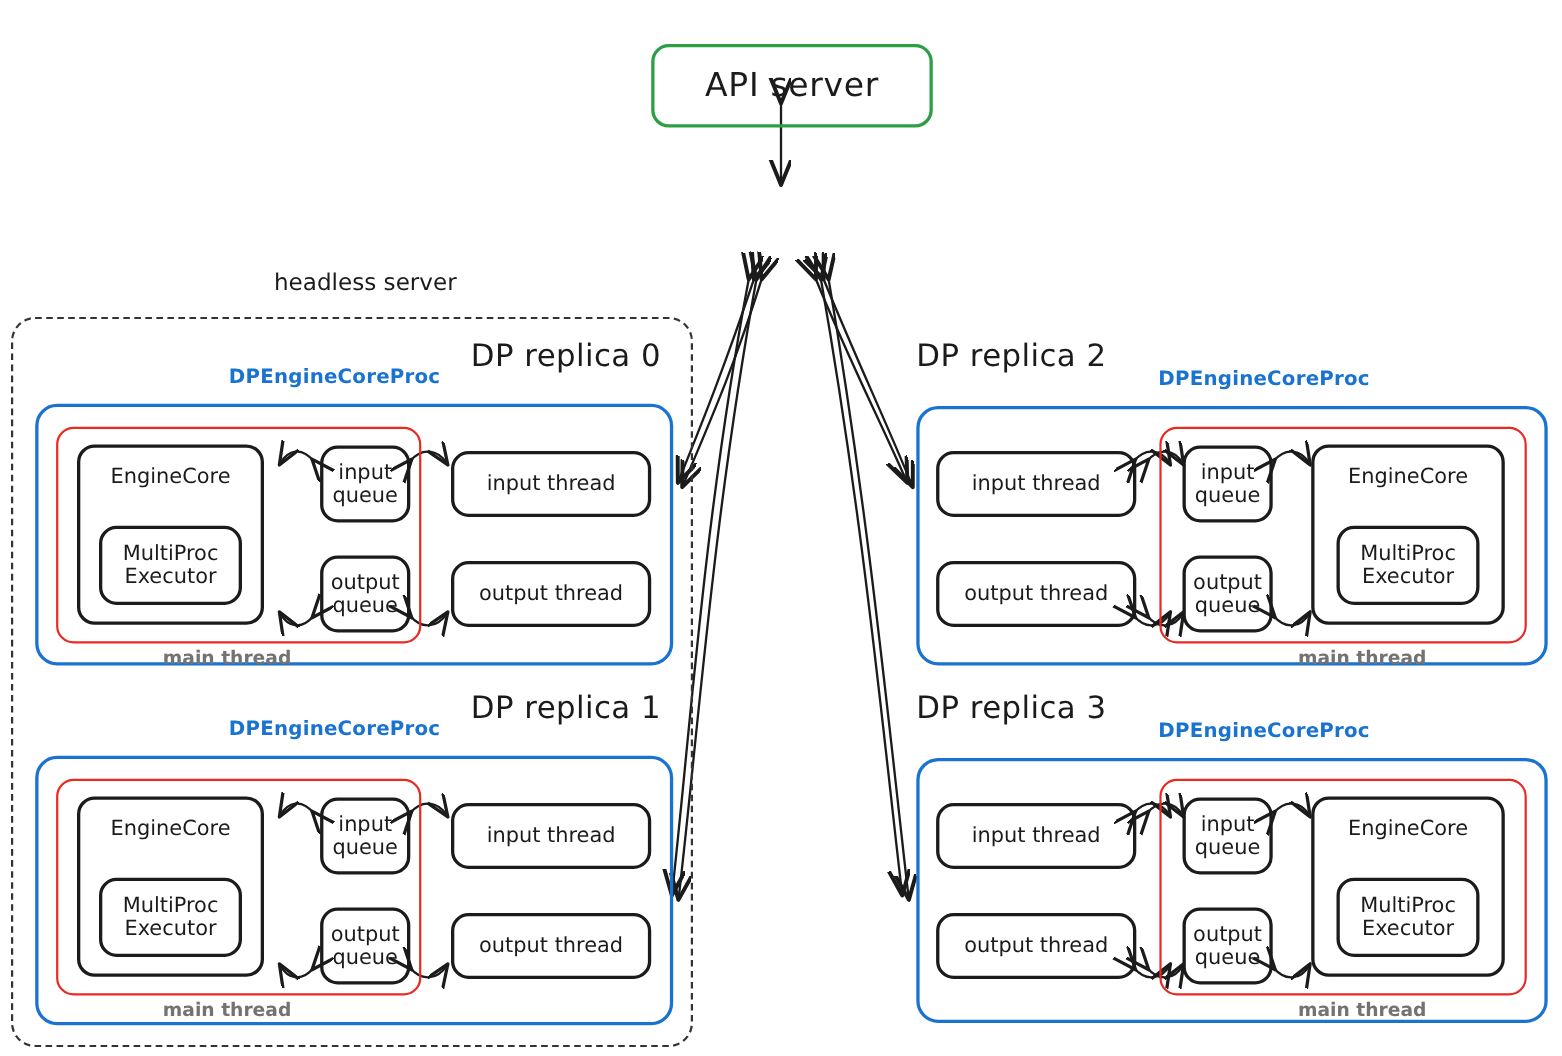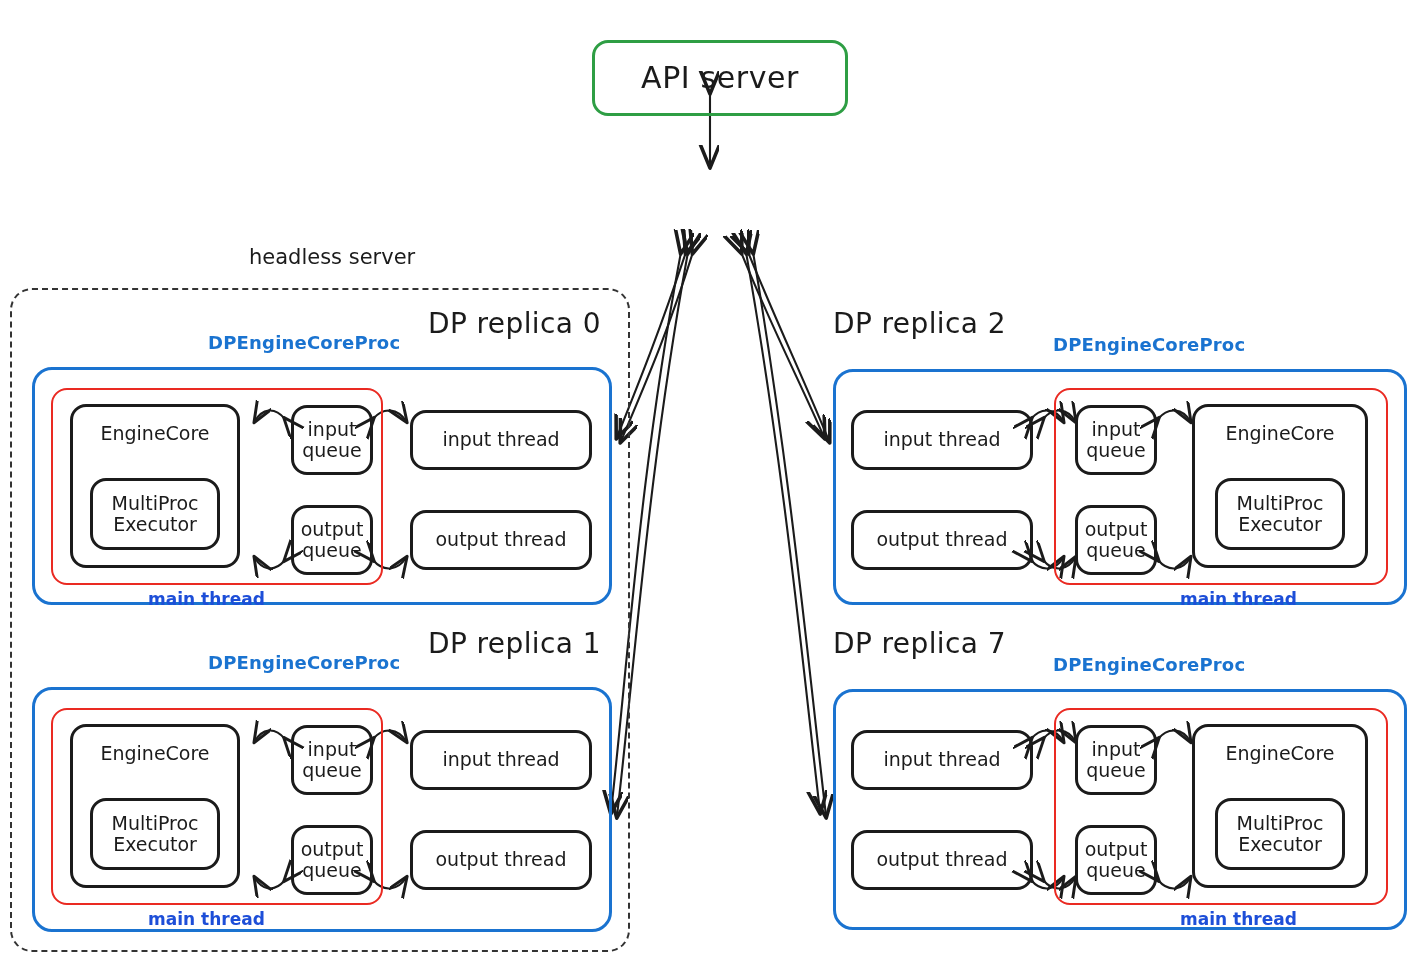--- a/index.html
+++ b/index.html
@@ -32,21 +32,21 @@
   .lbl{
     position:absolute;
     color:#1b1b1b;
     white-space:nowrap;
     pointer-events:none;
   }
   .t-big{ font-size:28px; letter-spacing:.4px; }
   .t-med{ font-size:21px; }
   .t-sm{ font-size:19px; }
   .t-blue{ color:#1a73d0; font-size:18px; font-weight:600; letter-spacing:.2px; }
-  .t-red{ color:#1d4ed8; font-size:17px; font-weight:700; }
+  .t-red{ color:#737373; font-size:17px; font-weight:700; }
 
   .boxtext{ white-space:pre-line; }
 
   
   .toptext{ font-size:30px; letter-spacing:.6px; }
 
   
   .ec{ align-items:flex-start; padding-top:16px; }
 
   svg.arrows{
@@ -218,21 +218,21 @@
   </div>
 
   <div class="box blk ec" style="left:1192px;top:404px;width:176px;height:164px;">
     <span class="t-sm">EngineCore</span>
   </div>
   <div class="box blk" style="left:1215px;top:478px;width:130px;height:72px;">
     <span class="boxtext t-sm">MultiProc
 Executor</span>
   </div>
 
-  <div class="lbl t-big" style="left:833px;top:627px;">DP replica 7</div>
+  <div class="lbl t-big" style="left:833px;top:627px;">DP replica 3</div>
   <div class="lbl t-blue" style="left:1053px;top:654px;">DPEngineCoreProc</div>
 
   <div class="box proc" style="left:833px;top:689px;width:574px;height:241px;"></div>
   <div class="box mainthread" style="left:1054px;top:708px;width:334px;height:197px;"></div>
   <div class="lbl t-red" style="left:1180px;top:909px;">main thread</div>
 
   <div class="box blk" style="left:851px;top:730px;width:182px;height:60px;">
     <span class="t-sm">input thread</span>
   </div>
   <div class="box blk" style="left:851px;top:830px;width:182px;height:60px;">

